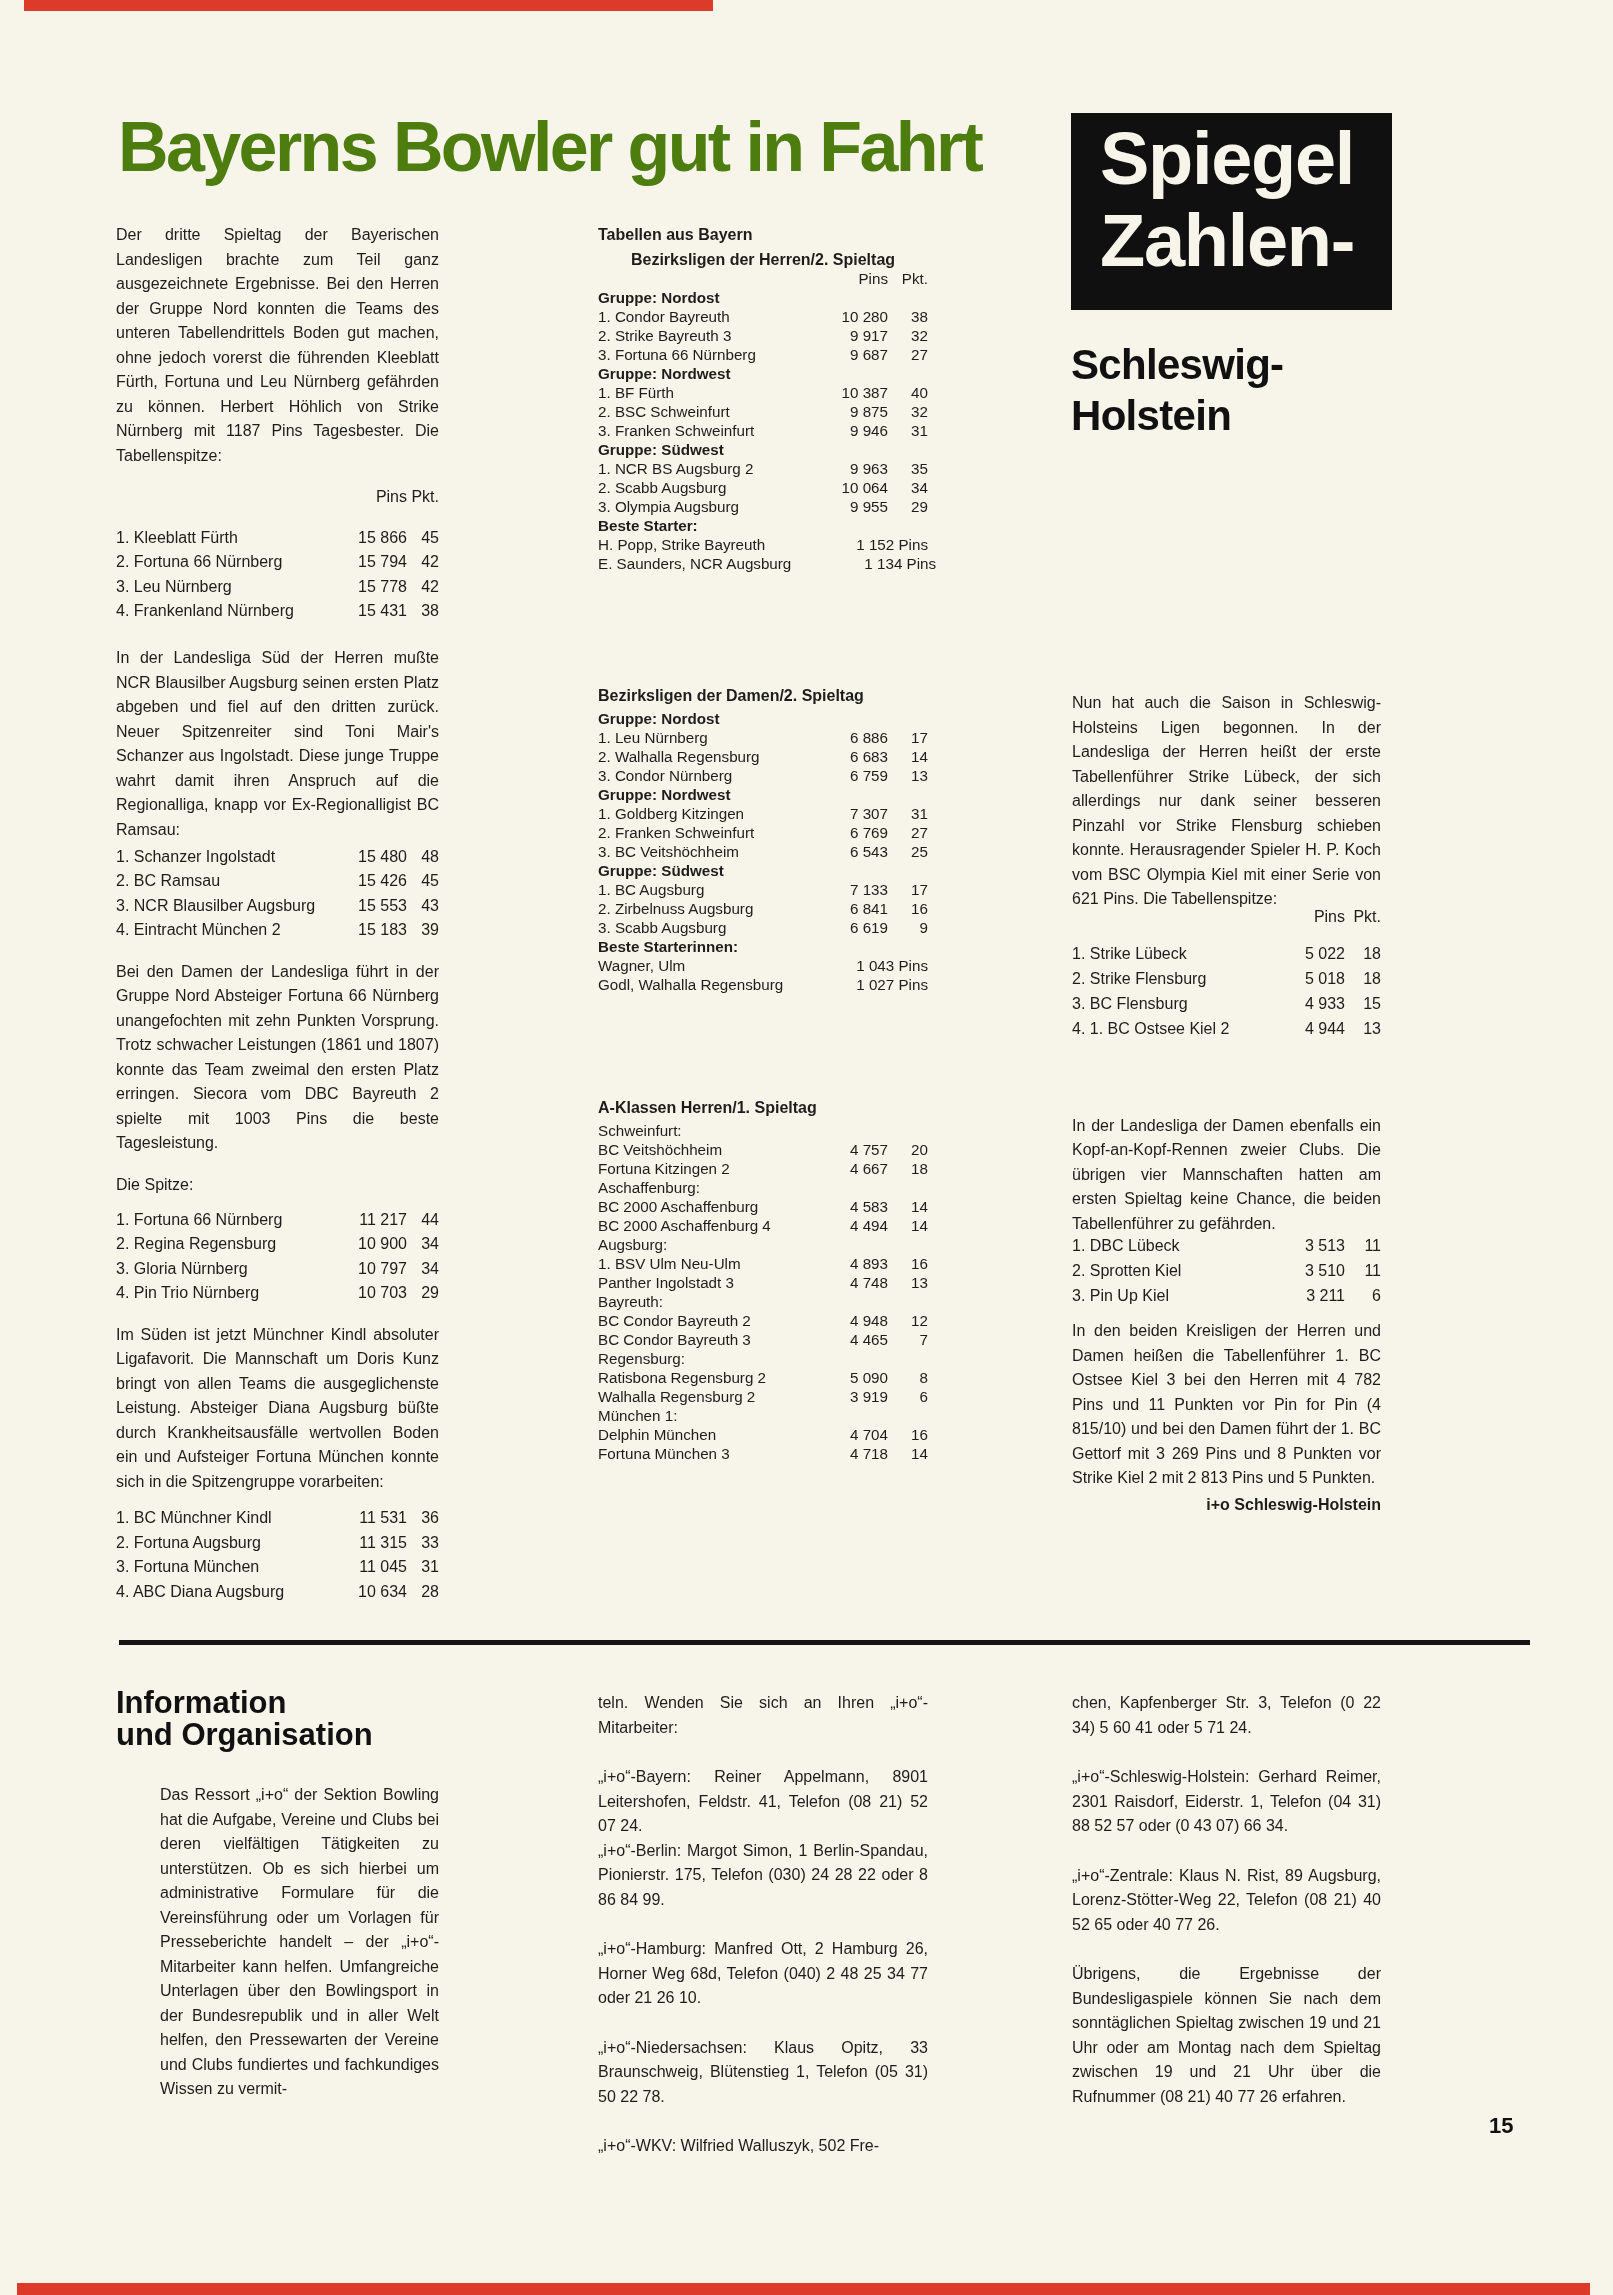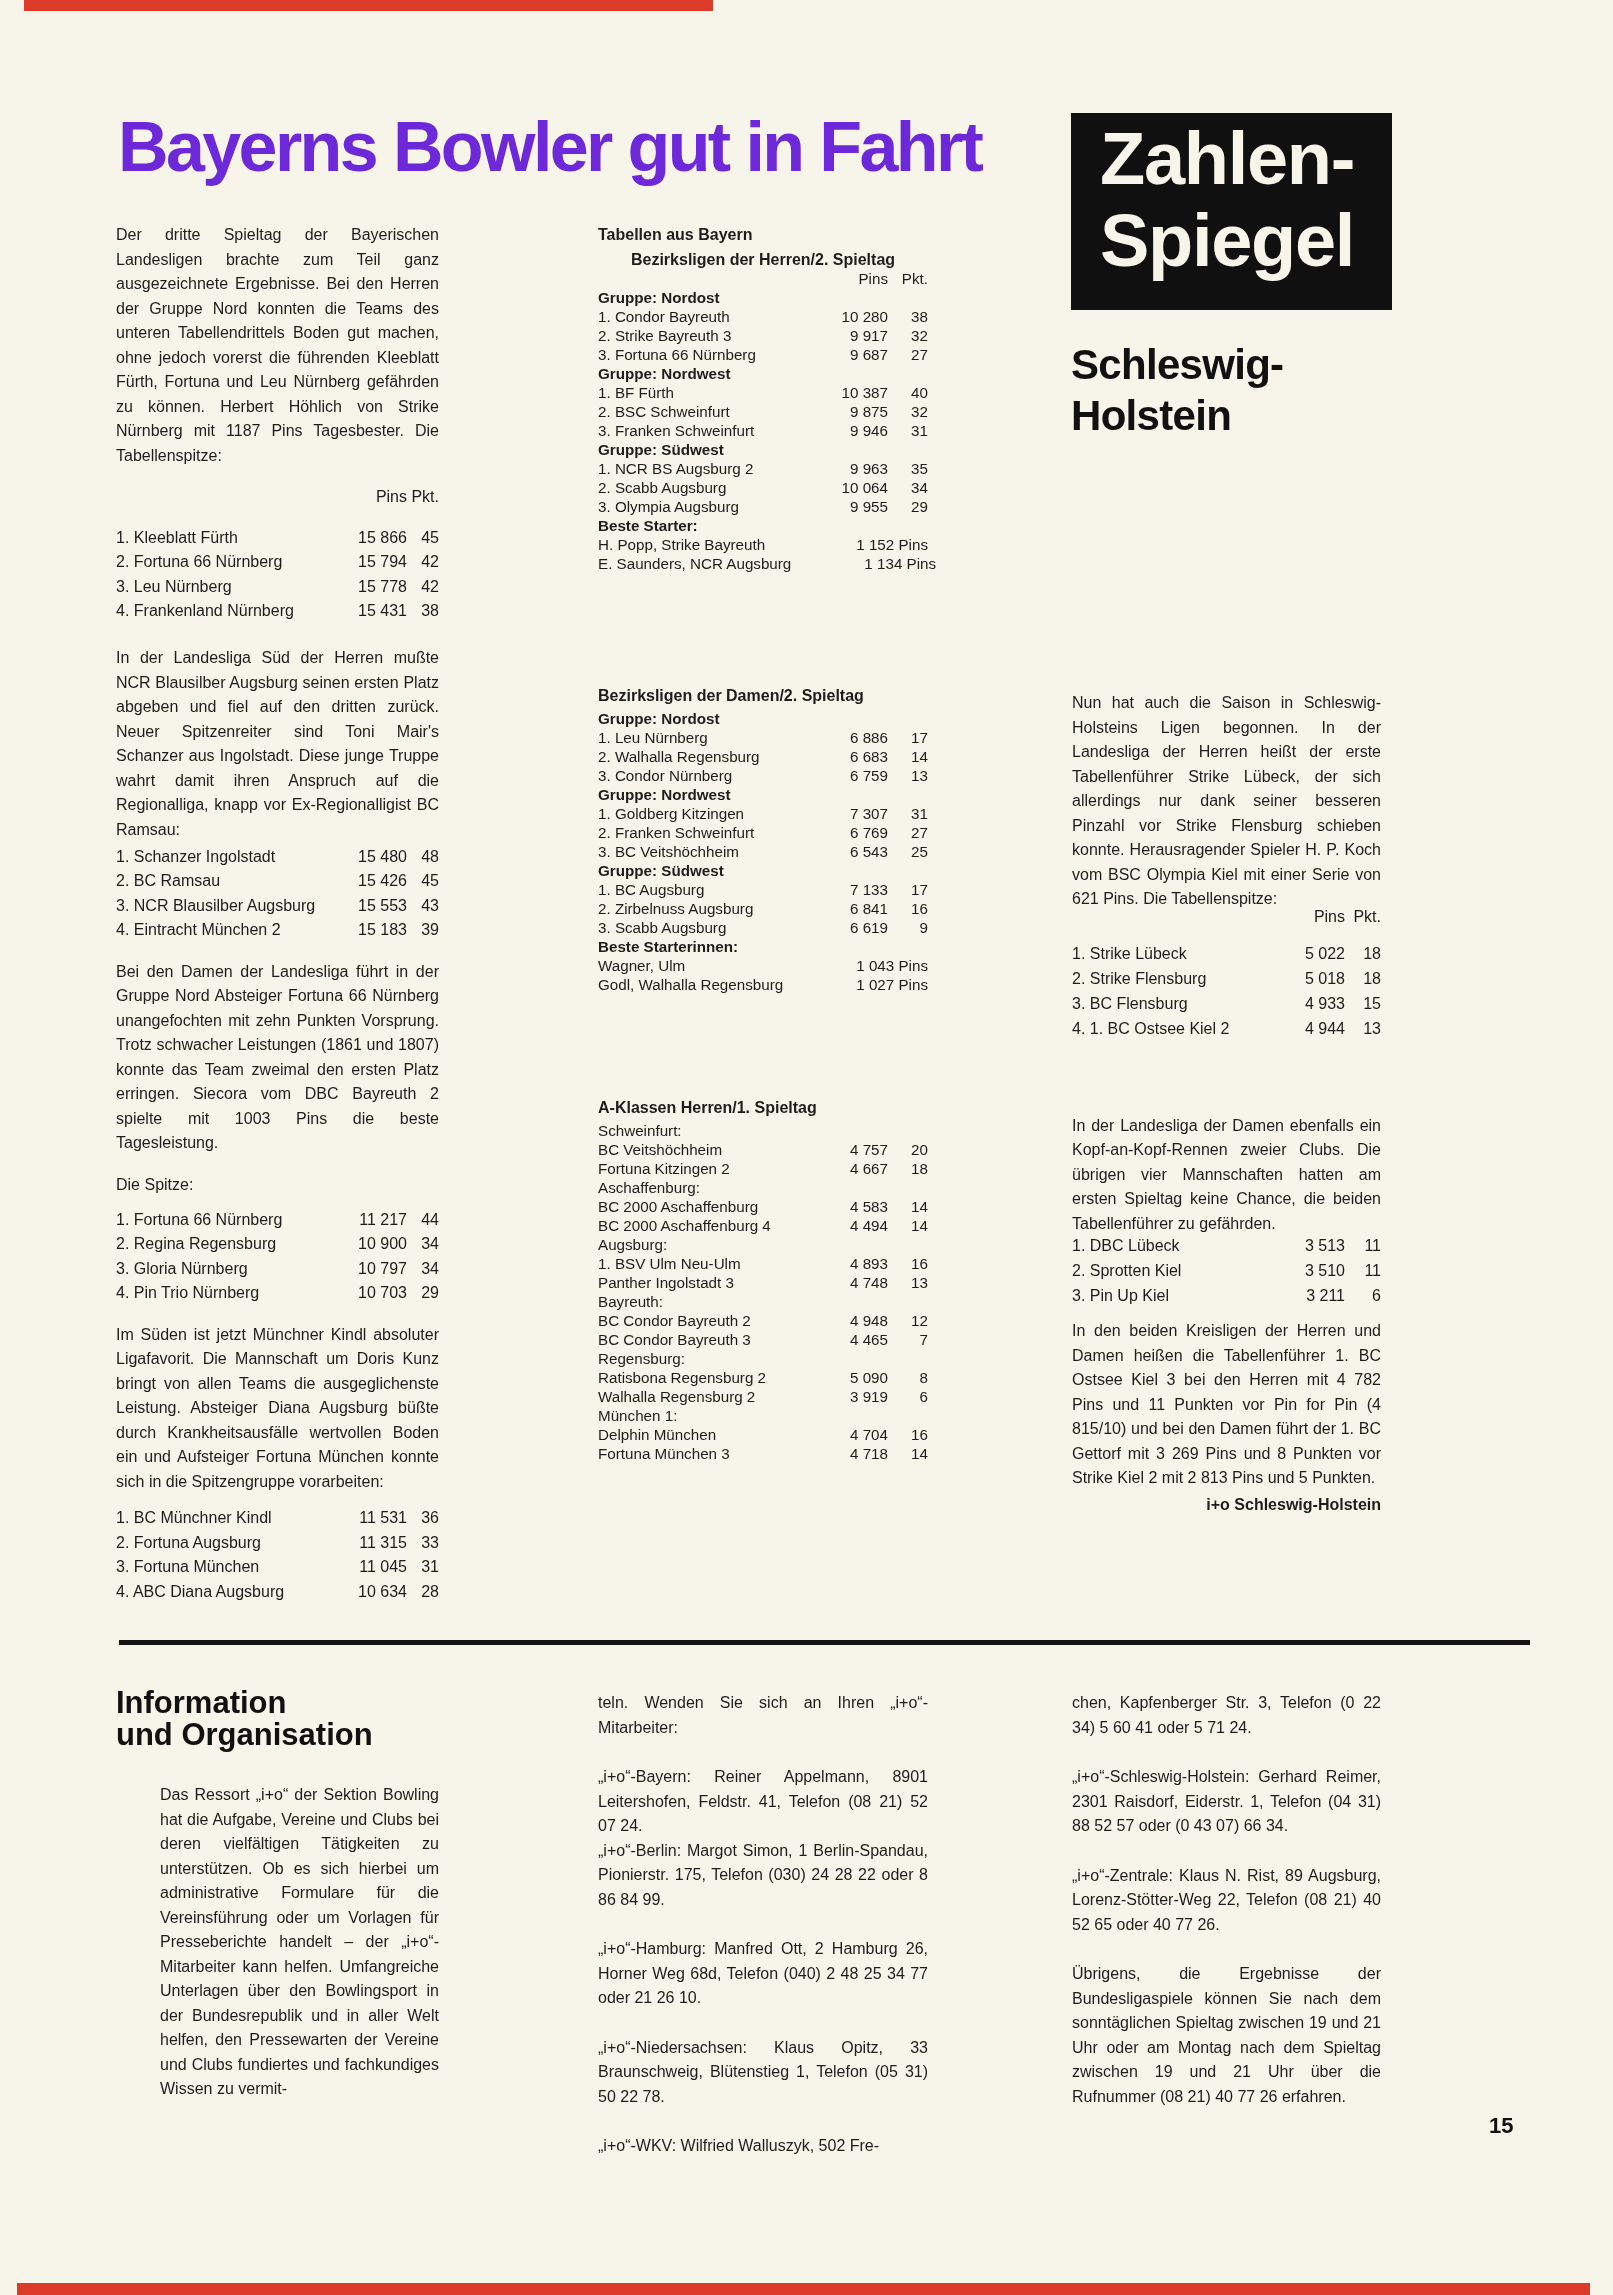--- a/index.html
+++ b/index.html
@@ -10,21 +10,21 @@
     color:#1d1d1b;
     overflow:hidden;
   }
   .redbar{position:absolute;background:#dd3b2a;}
   .redbar.top{left:24px;top:0;width:689px;height:10.6px;}
   .redbar.bottom{left:17px;top:2283px;width:1573px;height:12.6px;}
 
   .title{
     position:absolute;left:118px;top:111px;margin:0;
     font-size:70px;font-weight:bold;letter-spacing:-2.6px;
-    color:#6d28d9;white-space:nowrap;line-height:1.05;
+    color:#4d7c0f;white-space:nowrap;line-height:1.05;
   }
 
   
   .zbox{
     position:absolute;left:1071px;top:113px;width:321px;height:197px;
     background:#101010;color:#f7f4ea;
   }
   .zbox .zl{
     margin:0;padding-left:29px;
     font-size:74px;line-height:82px;font-weight:bold;letter-spacing:-1.3px;
@@ -106,22 +106,22 @@
 <body>
 
 <div class="page">
 
   <div class="redbar top"></div>
   <div class="redbar bottom"></div>
 
   <h1 class="title">Bayerns Bowler gut in Fahrt</h1>
 
   <div class="zbox">
+    <p class="zl">Spiegel</p>
     <p class="zl">Zahlen-</p>
-    <p class="zl">Spiegel</p>
   </div>
 
   <h2 class="sh-head"><span>Schleswig-</span><br><span>Holstein</span></h2>
 
   <section class="col c1">
     <p class="body">Der dritte Spieltag der Bayerischen Landesligen brachte zum Teil ganz ausgezeichnete Ergebnisse. Bei den Herren der Gruppe Nord konnten die Teams des unteren Tabellendrittels Boden gut machen, ohne jedoch vorerst die führenden Kleeblatt Fürth, Fortuna und Leu Nürnberg gefährden zu können. Herbert Höhlich von Strike Nürnberg mit 1187 Pins Tagesbester. Die Tabellenspitze:</p>
 
     <div class="row hdr1">
       <span class="nm"></span>
       <span class="v1">Pins</span>

